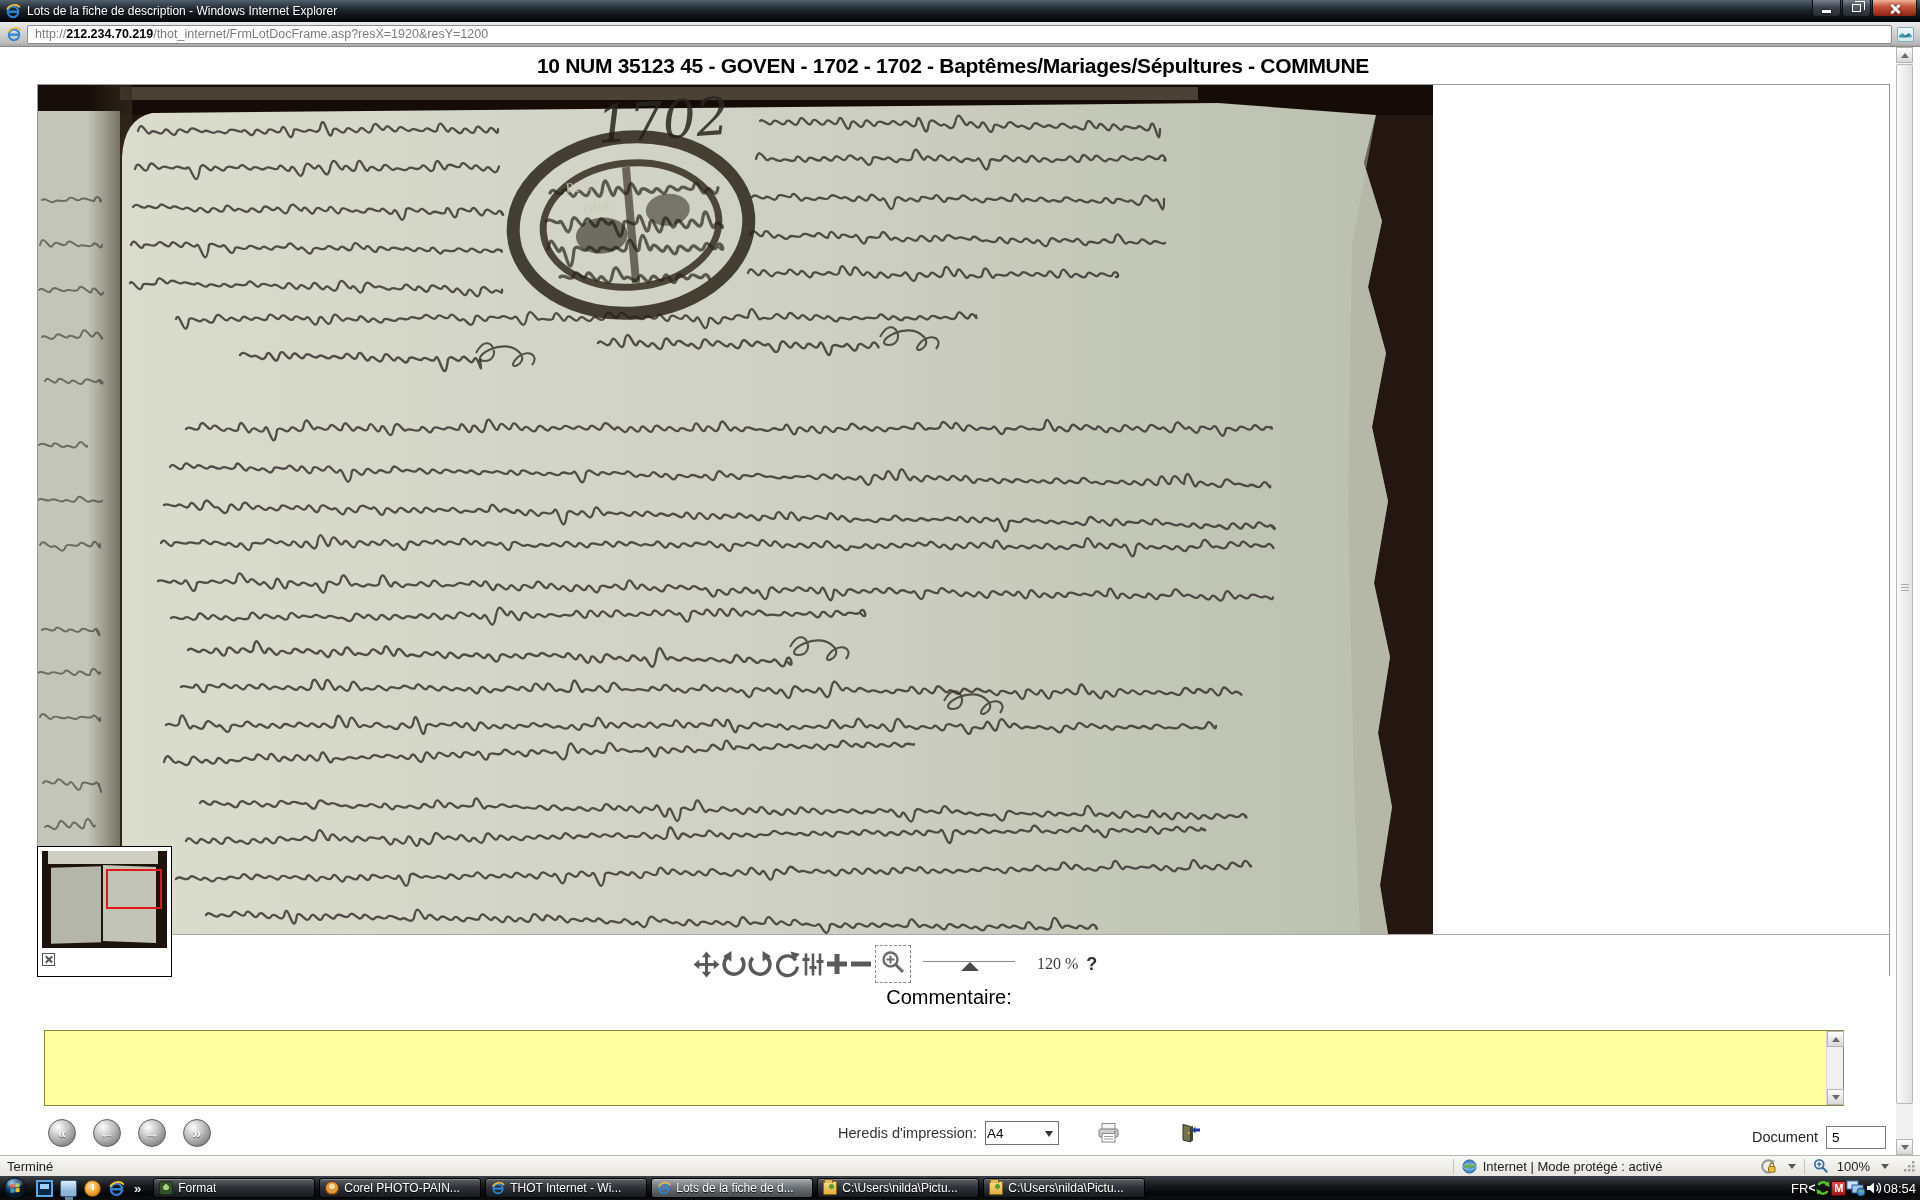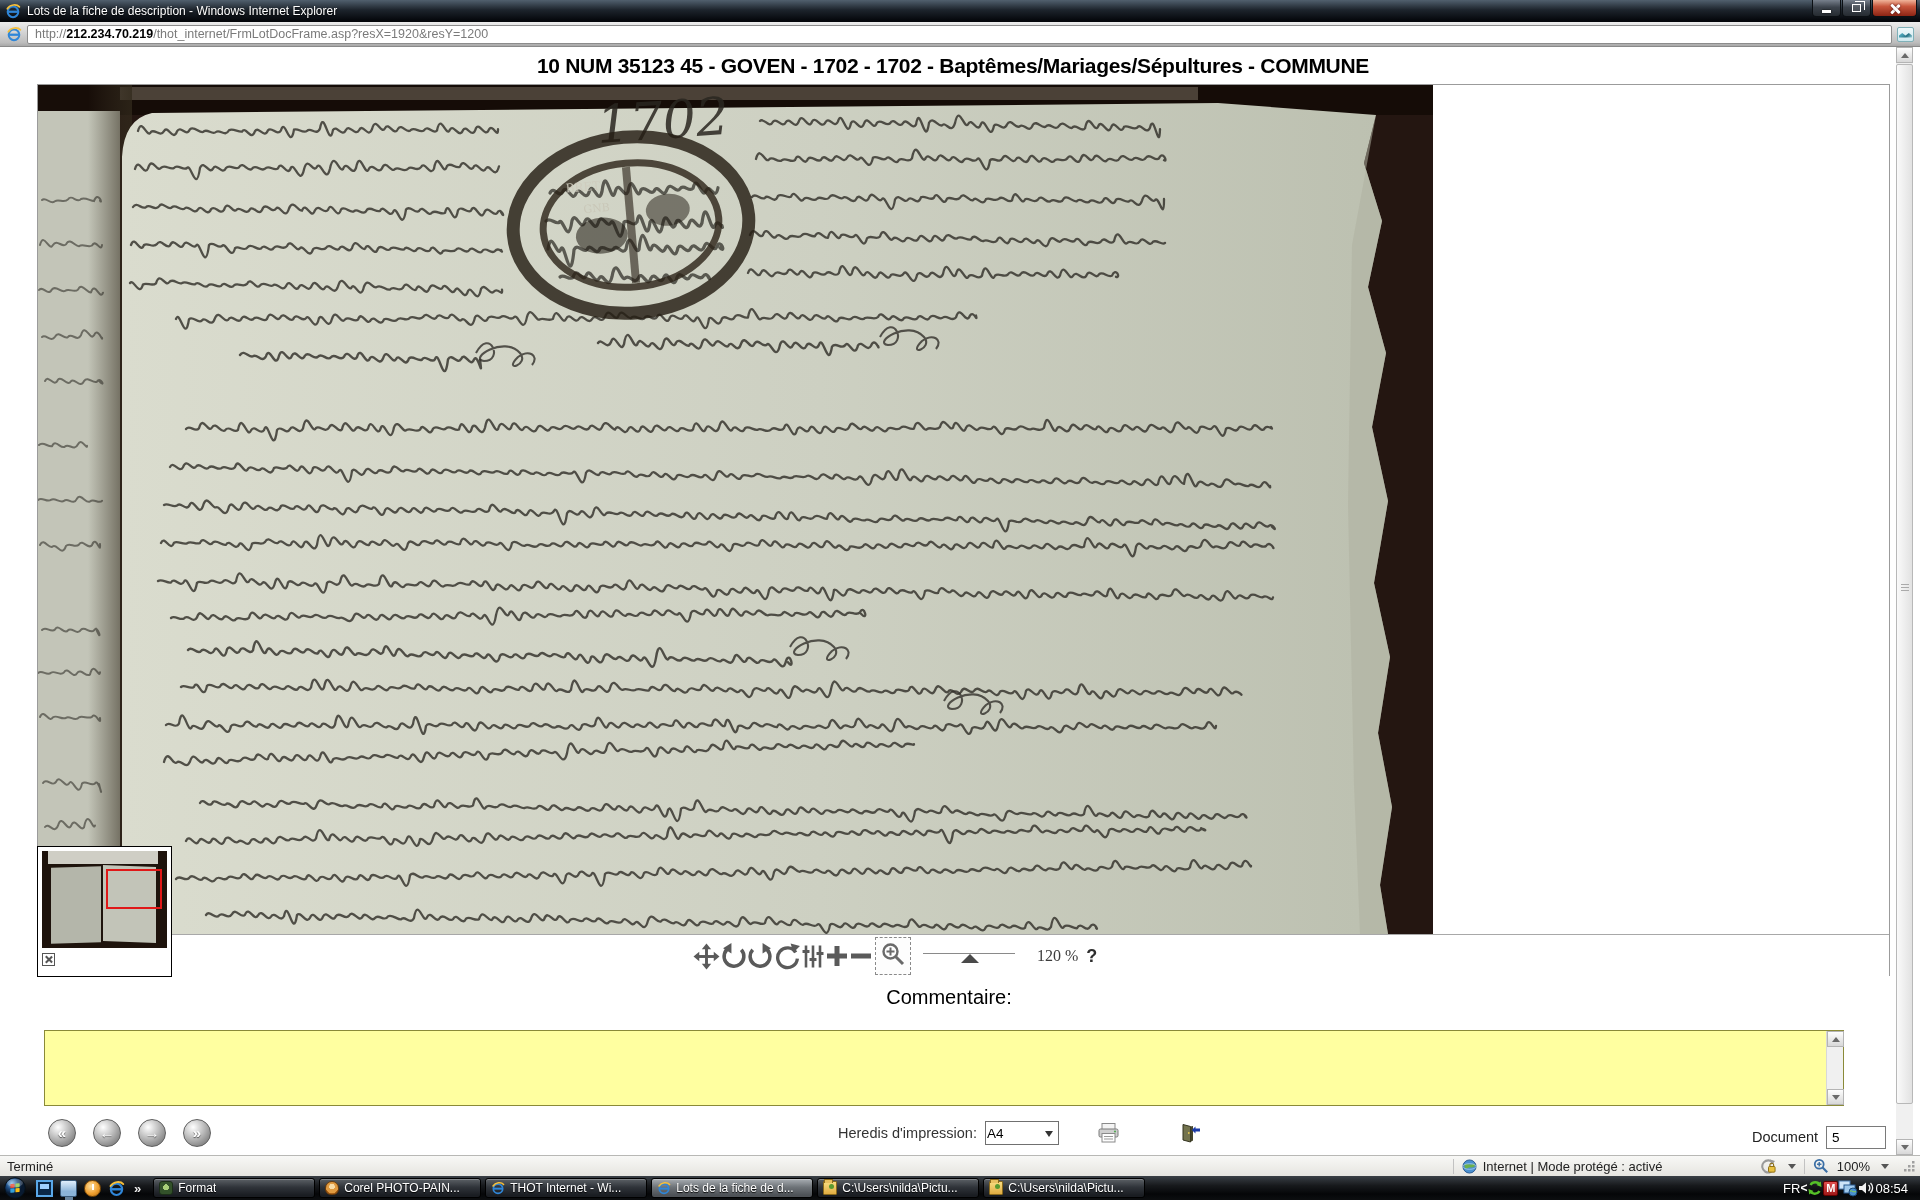--- a/index.html
+++ b/index.html
@@ -40,21 +40,21 @@
 
   
   #viewer-frame { position:absolute; left:37px; top:84px; width:1853px; height:892px;
     border:1px solid #9b9b9b; background:#fff; }
   #photo { position:absolute; left:0; top:0; width:1395px; height:849px; overflow:hidden; background:#241611; }
   #photo svg { display:block; }
 
   
   #viewer-toolbar { position:absolute; left:0; top:849px; width:100%; height:42px; background:#fff;
     border-top:1px solid #a8a8a8; }
-  #tool-group { position:absolute; left:655px; top:5px; height:32px; display:flex; align-items:center; }
+  #tool-group { position:absolute; left:655px; top:13px; height:32px; display:flex; align-items:center; }
   .tool { color:#5a5a5a; display:flex; align-items:center; }
   .magni-box { border:1px dashed #8a8a8a; padding:3px 4px; margin:0 2px; background:#fdfdfd; }
   #zoom-slider { position:relative; width:92px; height:20px; margin-left:10px; }
   #zoom-slider .track { position:absolute; left:0; right:0; top:7px; height:0; border-top:1.5px solid #8a8a8a; }
   #zoom-slider .knob { position:absolute; left:38px; top:8px; width:0; height:0;
     border-left:9px solid transparent; border-right:9px solid transparent; border-bottom:9px solid #4a4a4a; }
   #zoom-pct { font-family:"Liberation Serif",serif; font-size:16px; color:#3c3c3c; margin-left:22px; }
   #help-q { font-weight:bold; font-size:18px; color:#2e2e2e; margin-left:8px; }
   .xbox { width:13px; height:13px; border:1.5px solid #555; position:relative; background:#fff; flex:0 0 auto; }
   .xbox:before,.xbox:after { content:""; position:absolute; left:4.5px; top:0.5px; width:1.6px; height:9px; background:#555; }
@@ -132,21 +132,21 @@
     display:flex; align-items:center; padding:0 5px; gap:5px; color:#fff; font-size:12px; white-space:nowrap; overflow:hidden; }
   .task-btn.active { background:linear-gradient(#a8adb2,#6e7378 45%,#4e5257 90%); }
   .task-btn .label { overflow:hidden; text-overflow:ellipsis; text-shadow:0 1px 1px #000; }
   .task-icon { width:14px; height:14px; flex:0 0 auto; position:relative; }
   .ti-heredis { background:radial-gradient(circle at 50% 45%, #a8d078 0 34%, #33522a 35%); border-radius:3px; border:1px solid #1c2e18; }
   .ti-corel { background:radial-gradient(circle at 50% 38%, #f8dca8 0 28%, #e09a40 29% 68%, #a86018 69%); border-radius:50% 50% 42% 42%; border:1px solid #6a3c0c; }
   .ti-ie svg { width:14px; height:14px; display:block; }
   .ti-folder { background:linear-gradient(#f8dc80,#e0ac42); border:1px solid #8a6a1c; border-radius:1px; }
   .ti-folder:before { content:""; position:absolute; left:0; top:-3px; width:7px; height:3px; background:#e8c060; border:1px solid #8a6a1c; border-bottom:none; }
   .ti-folder:after { content:""; position:absolute; right:2px; top:2px; width:5px; height:5px; border-radius:50%; background:#5a9a30; }
-  #tray { position:absolute; right:12px; top:0; height:24px; display:flex; align-items:center; gap:0; color:#fff; }
+  #tray { position:absolute; right:4px; top:0; height:24px; display:flex; align-items:center; gap:0; color:#fff; }
   #tray .lang { font-size:13px; text-shadow:0 1px 1px #000; }
   #tray .chev { font-size:12px; font-weight:bold; }
   .tray-m { width:15px; height:15px; background:linear-gradient(#e05050,#a01818); border:1px solid #600; border-radius:2px;
     color:#fff; font-size:11px; font-weight:bold; display:flex; align-items:center; justify-content:center; }
   #tray .clock { font-size:13px; text-shadow:0 1px 1px #000; }
 
   svg.defsvg { position:absolute; width:0; height:0; }
 </style>
 </head>
 <body>

